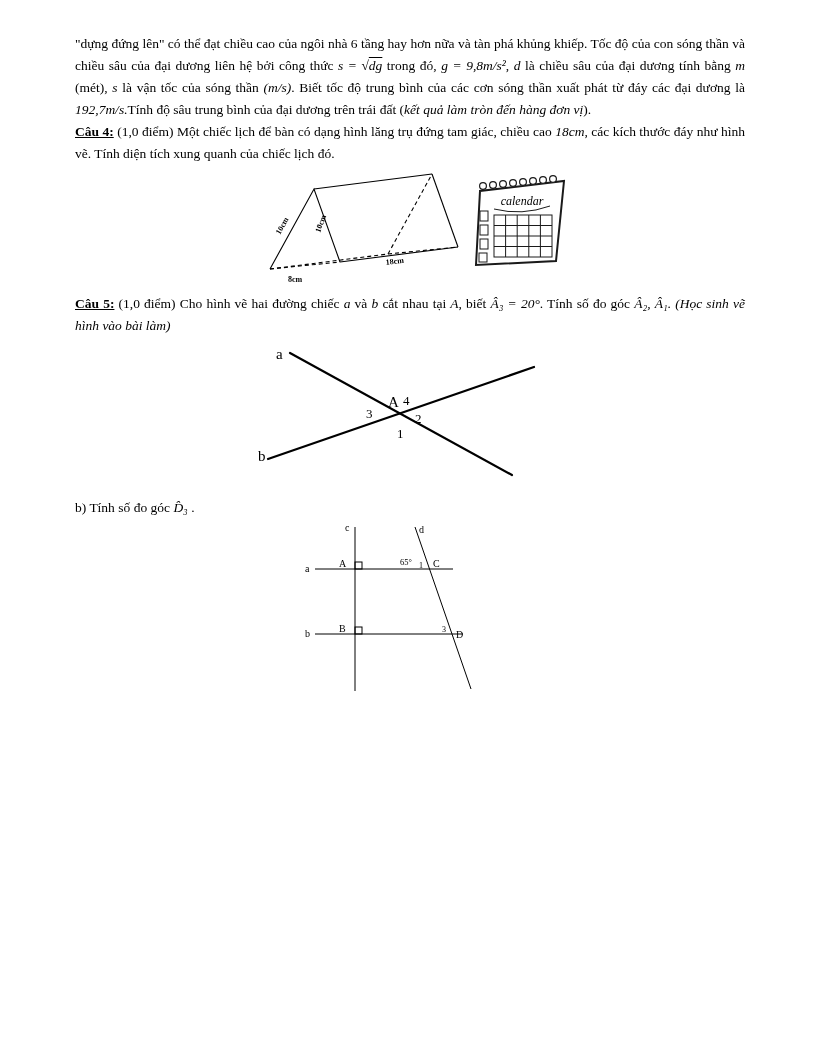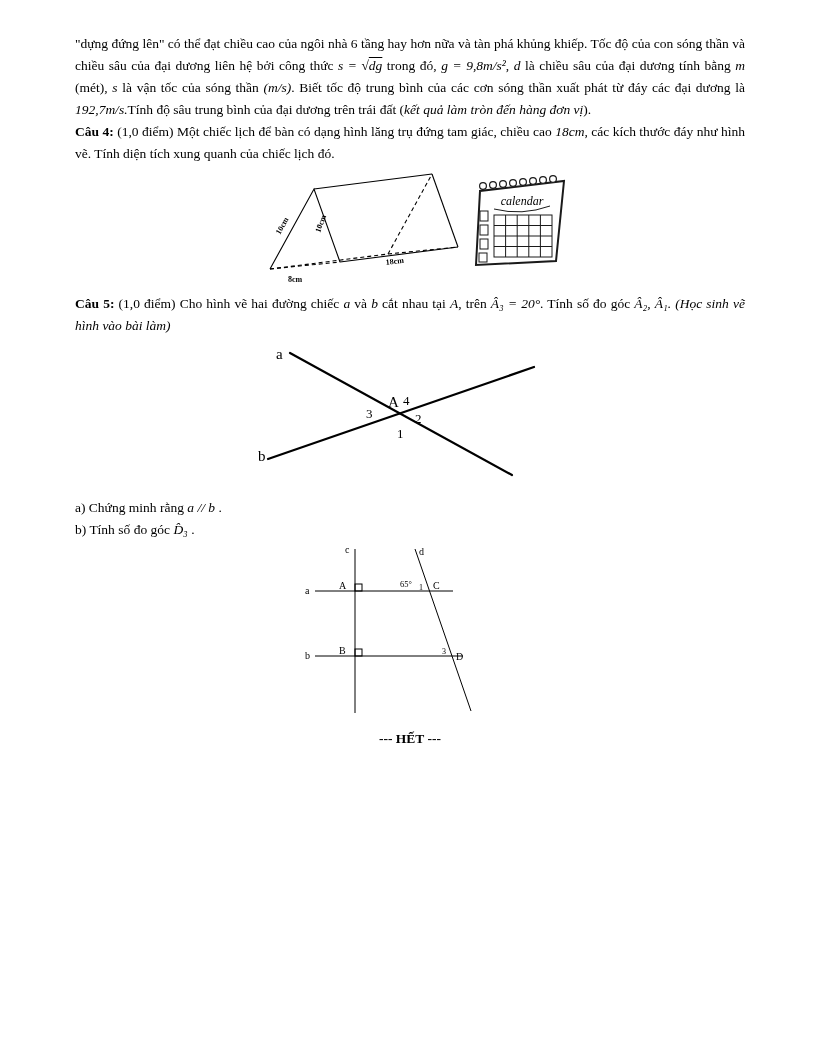--- a/index.html
+++ b/index.html
@@ -4,21 +4,21 @@
 <style>
   * { box-sizing: border-box; }
   html, body { margin: 0; padding: 0; background: #ffffff; }
   .page {
     width: 816px; height: 1056px; background: #ffffff; color: #000;
     font-family: "Liberation Serif", "DejaVu Serif", serif;
     font-size: 13.5px; line-height: 22px;
     padding: 33px 71px 0 75px; overflow: hidden; position: relative;
   }
   p { margin: 0; text-align: justify; }
-  .ql { font-weight: 700; }
+  .ql { font-weight: 700; text-decoration: underline; }
   .b  { font-weight: 400; }
   .v  { font-style: italic; }
   .ov { font-style: italic; text-decoration: overline; }
   .fig { display: flex; justify-content: center; }
   .fig svg { display: block; }
   .fig text { font-family: "Liberation Serif", "DejaVu Serif", serif; fill: #000; }
   .fig1 { margin: 4px 0 2px 0; }
   .fig2 { margin: 6px 0 2px 0; }
   .fig3 { margin: 2px 0 4px 0; }
   .end { text-align: center; font-weight: 700; margin-top: 10px; }
@@ -87,39 +87,38 @@
           <line x1="300.4" y1="46" x2="300.4" y2="88"></line>
           <line x1="254" y1="56.5" x2="312" y2="56.5"></line>
           <line x1="254" y1="67" x2="312" y2="67"></line>
           <line x1="254" y1="77.5" x2="312" y2="77.5"></line>
         </g>
       </g>
       <text class="cal-script" x="282" y="36" text-anchor="middle">calendar</text>
     </svg>
   </div>
 
-  <p><span class="ql">Câu 5:</span><span class="b"> (1,0 điểm) </span><span>Cho hình vẽ hai đường chiếc </span><span class="v">a</span><span> và </span><span class="v">b</span><span> cắt nhau tại </span><span class="v">A</span><span>, trên </span><span class="v">Â₃ = 20°</span><span>. Tính số đo góc </span><span class="v">Â₂, Â₁.</span><span class="v"> (Học sinh vẽ hình vào bài làm)</span></p>
+  <p><span class="ql">Câu 5:</span><span class="b"> (1,0 điểm) </span><span>Cho hình vẽ hai đường chiếc </span><span class="v">a</span><span> và </span><span class="v">b</span><span> cắt nhau tại </span><span class="v">A</span><span>, biết </span><span class="v">Â₃ = 20°</span><span>. Tính số đo góc </span><span class="v">Â₂, Â₁.</span><span class="v"> (Học sinh vẽ hình vào bài làm)</span></p>
 
   <div class="fig fig2">
     <svg width="320" height="152" viewBox="0 0 320 152">
       <g stroke="#000" stroke-width="2.2" stroke-linecap="round">
         <line x1="40" y1="10" x2="262" y2="132"></line>
         <line x1="18" y1="116" x2="284" y2="24"></line>
       </g>
       <text x="26" y="16" font-size="15">a</text>
       <text x="8" y="118" font-size="15">b</text>
       <text x="138" y="64" font-size="15">A</text>
       <text x="153" y="62" font-size="13">4</text>
       <text x="116" y="75" font-size="13">3</text>
       <text x="165" y="80" font-size="13">2</text>
       <text x="147" y="95" font-size="13">1</text>
     </svg>
   </div>
 
-  <p><span>a) Chứng minh rằng </span><span class="v">a // b</span><span> .</span></p>
   <p><span>b) Tính số đo góc </span><span class="v">D̂₃</span><span> .</span></p>
 
   <div class="fig fig3">
     <svg width="230" height="175" viewBox="0 0 230 175">
       <g stroke="#000" stroke-width="1">
         <line x1="60" y1="6" x2="60" y2="170"></line>
         <line x1="20" y1="48" x2="158" y2="48"></line>
         <line x1="20" y1="113" x2="168" y2="113"></line>
         <line x1="120" y1="6" x2="176" y2="168"></line>
         <rect x="60" y="41" width="7" height="7" fill="none"></rect>
@@ -132,15 +131,14 @@
       <text x="10" y="116" font-size="10">b</text>
       <text x="44" y="111" font-size="10">B</text>
       <text x="105" y="44" font-size="8.5">65°</text>
       <text x="124" y="47" font-size="8">1</text>
       <text x="138" y="46" font-size="10">C</text>
       <text x="147" y="111" font-size="8">3</text>
       <text x="161" y="117" font-size="10">D</text>
     </svg>
   </div>
 
-  <p class="end">--- HẾT ---</p>
 
 </div>
 
 </body></html>

